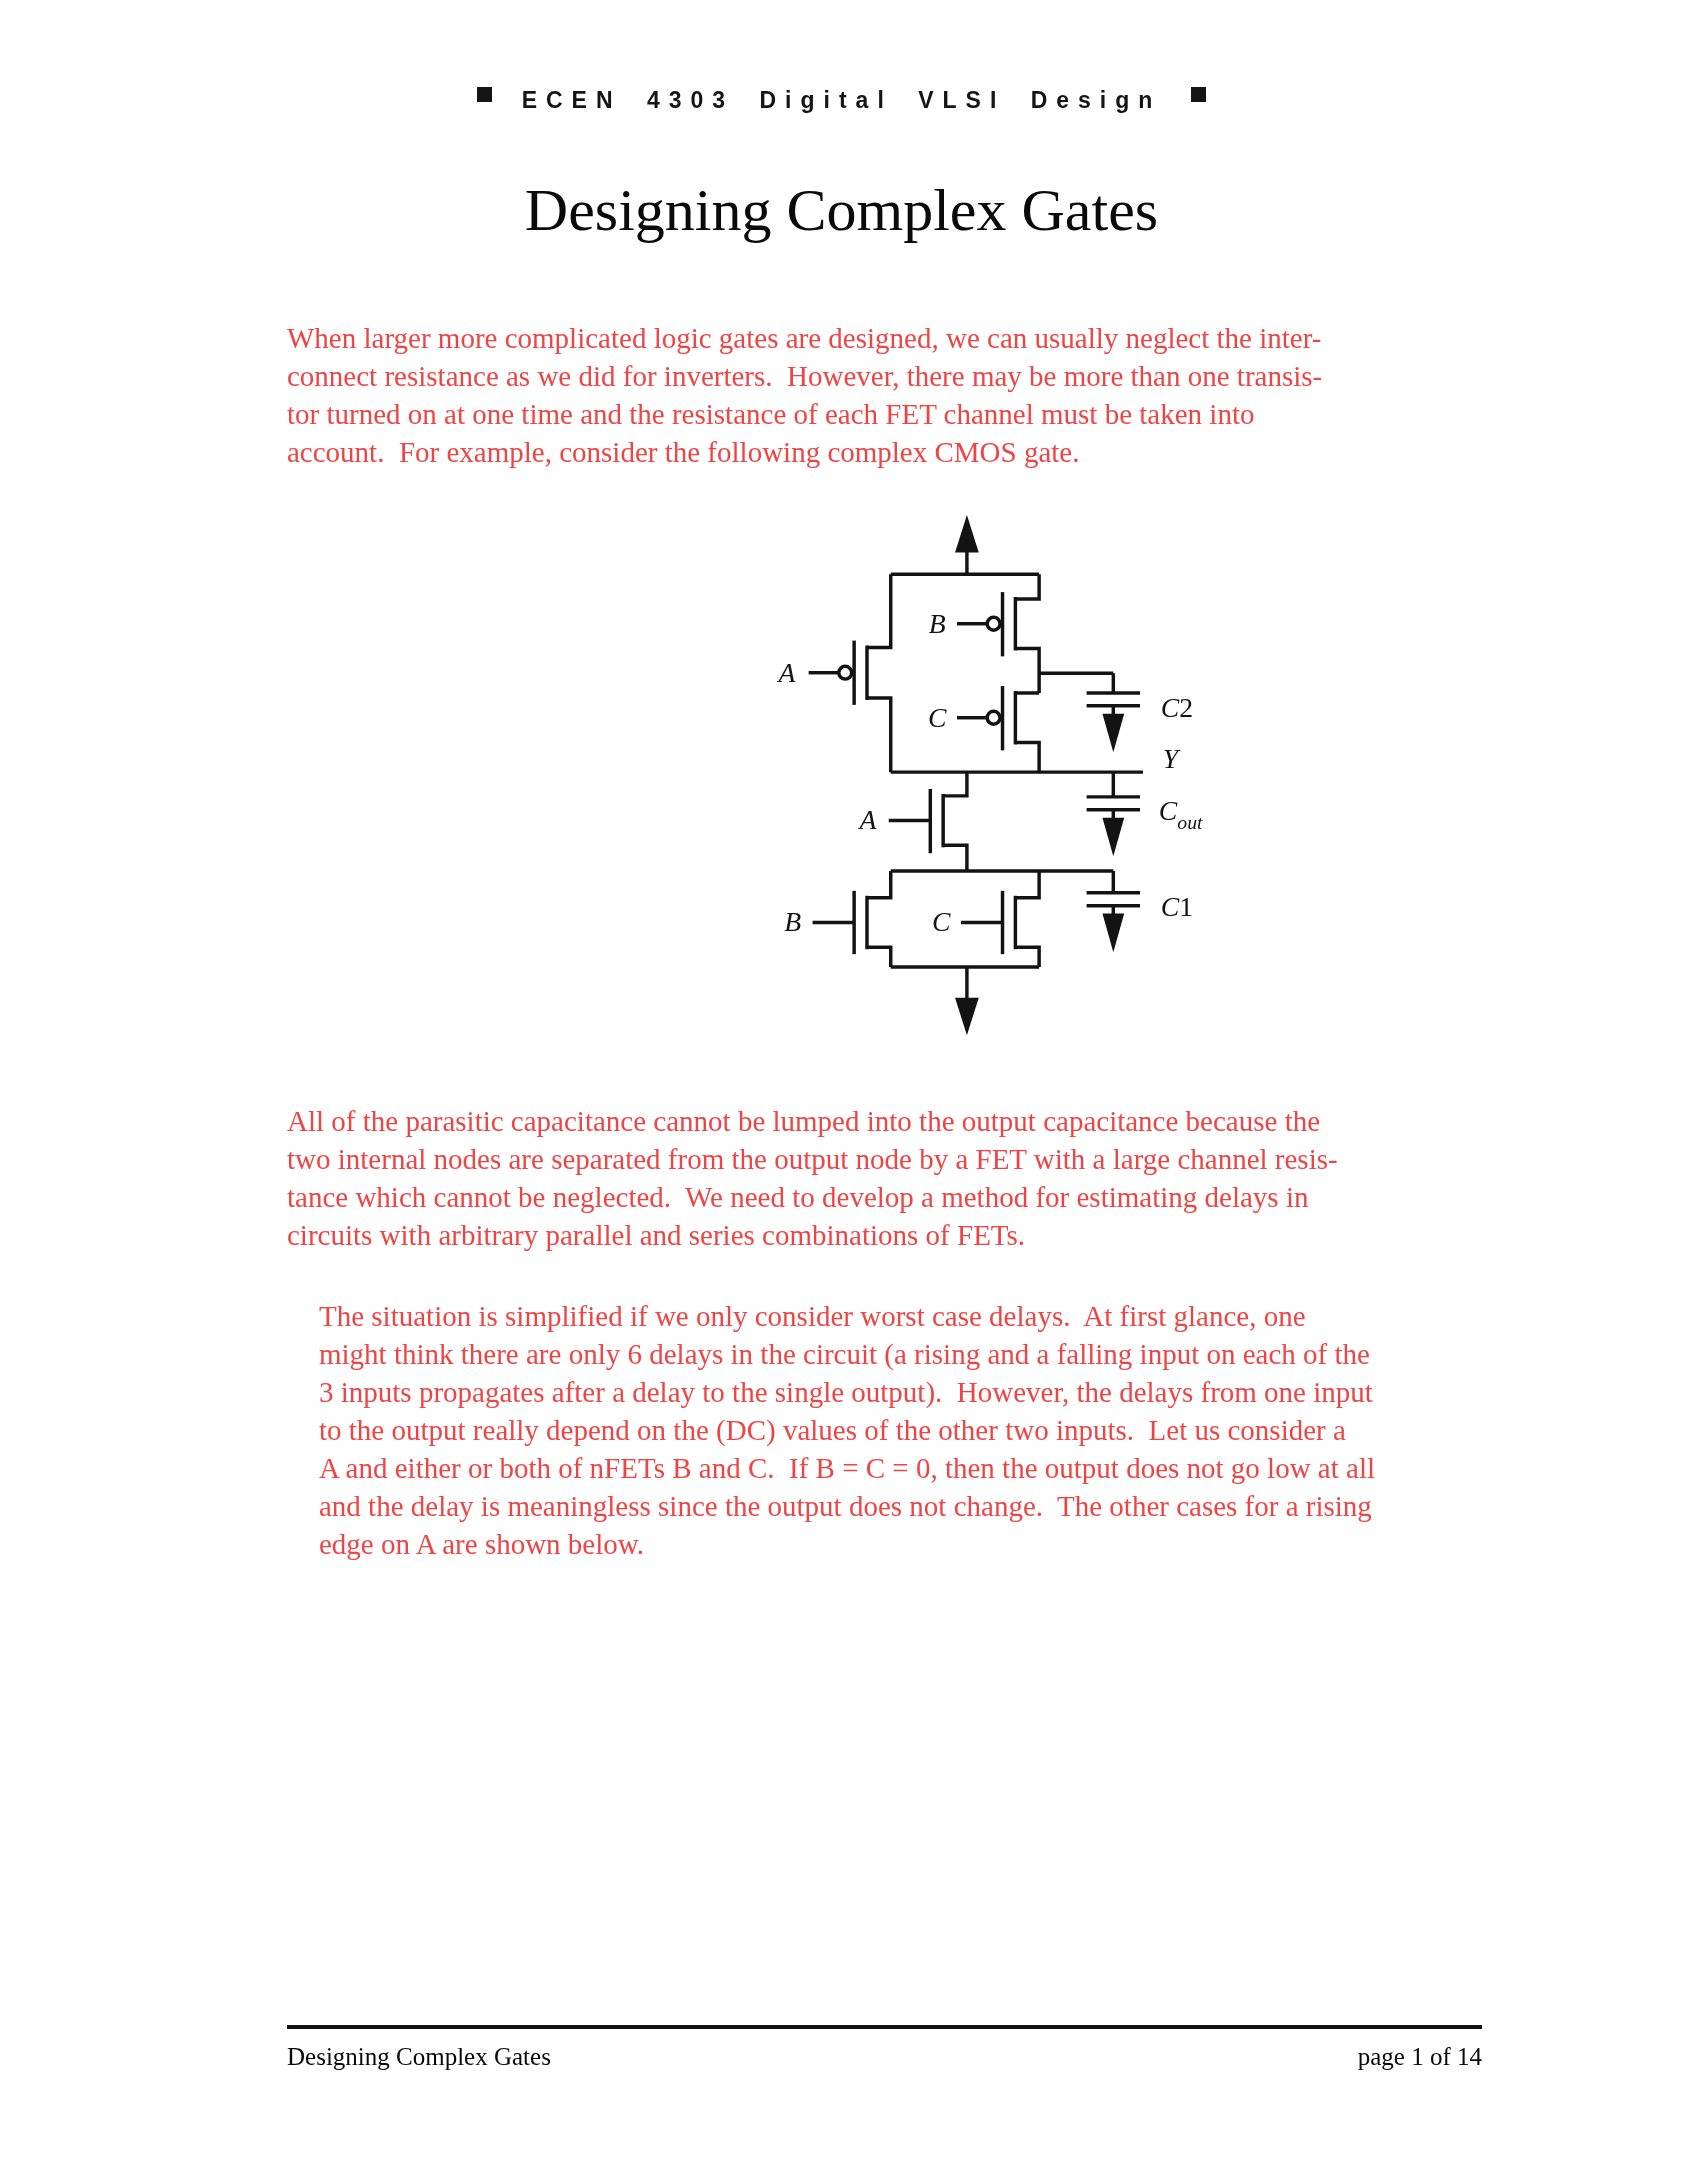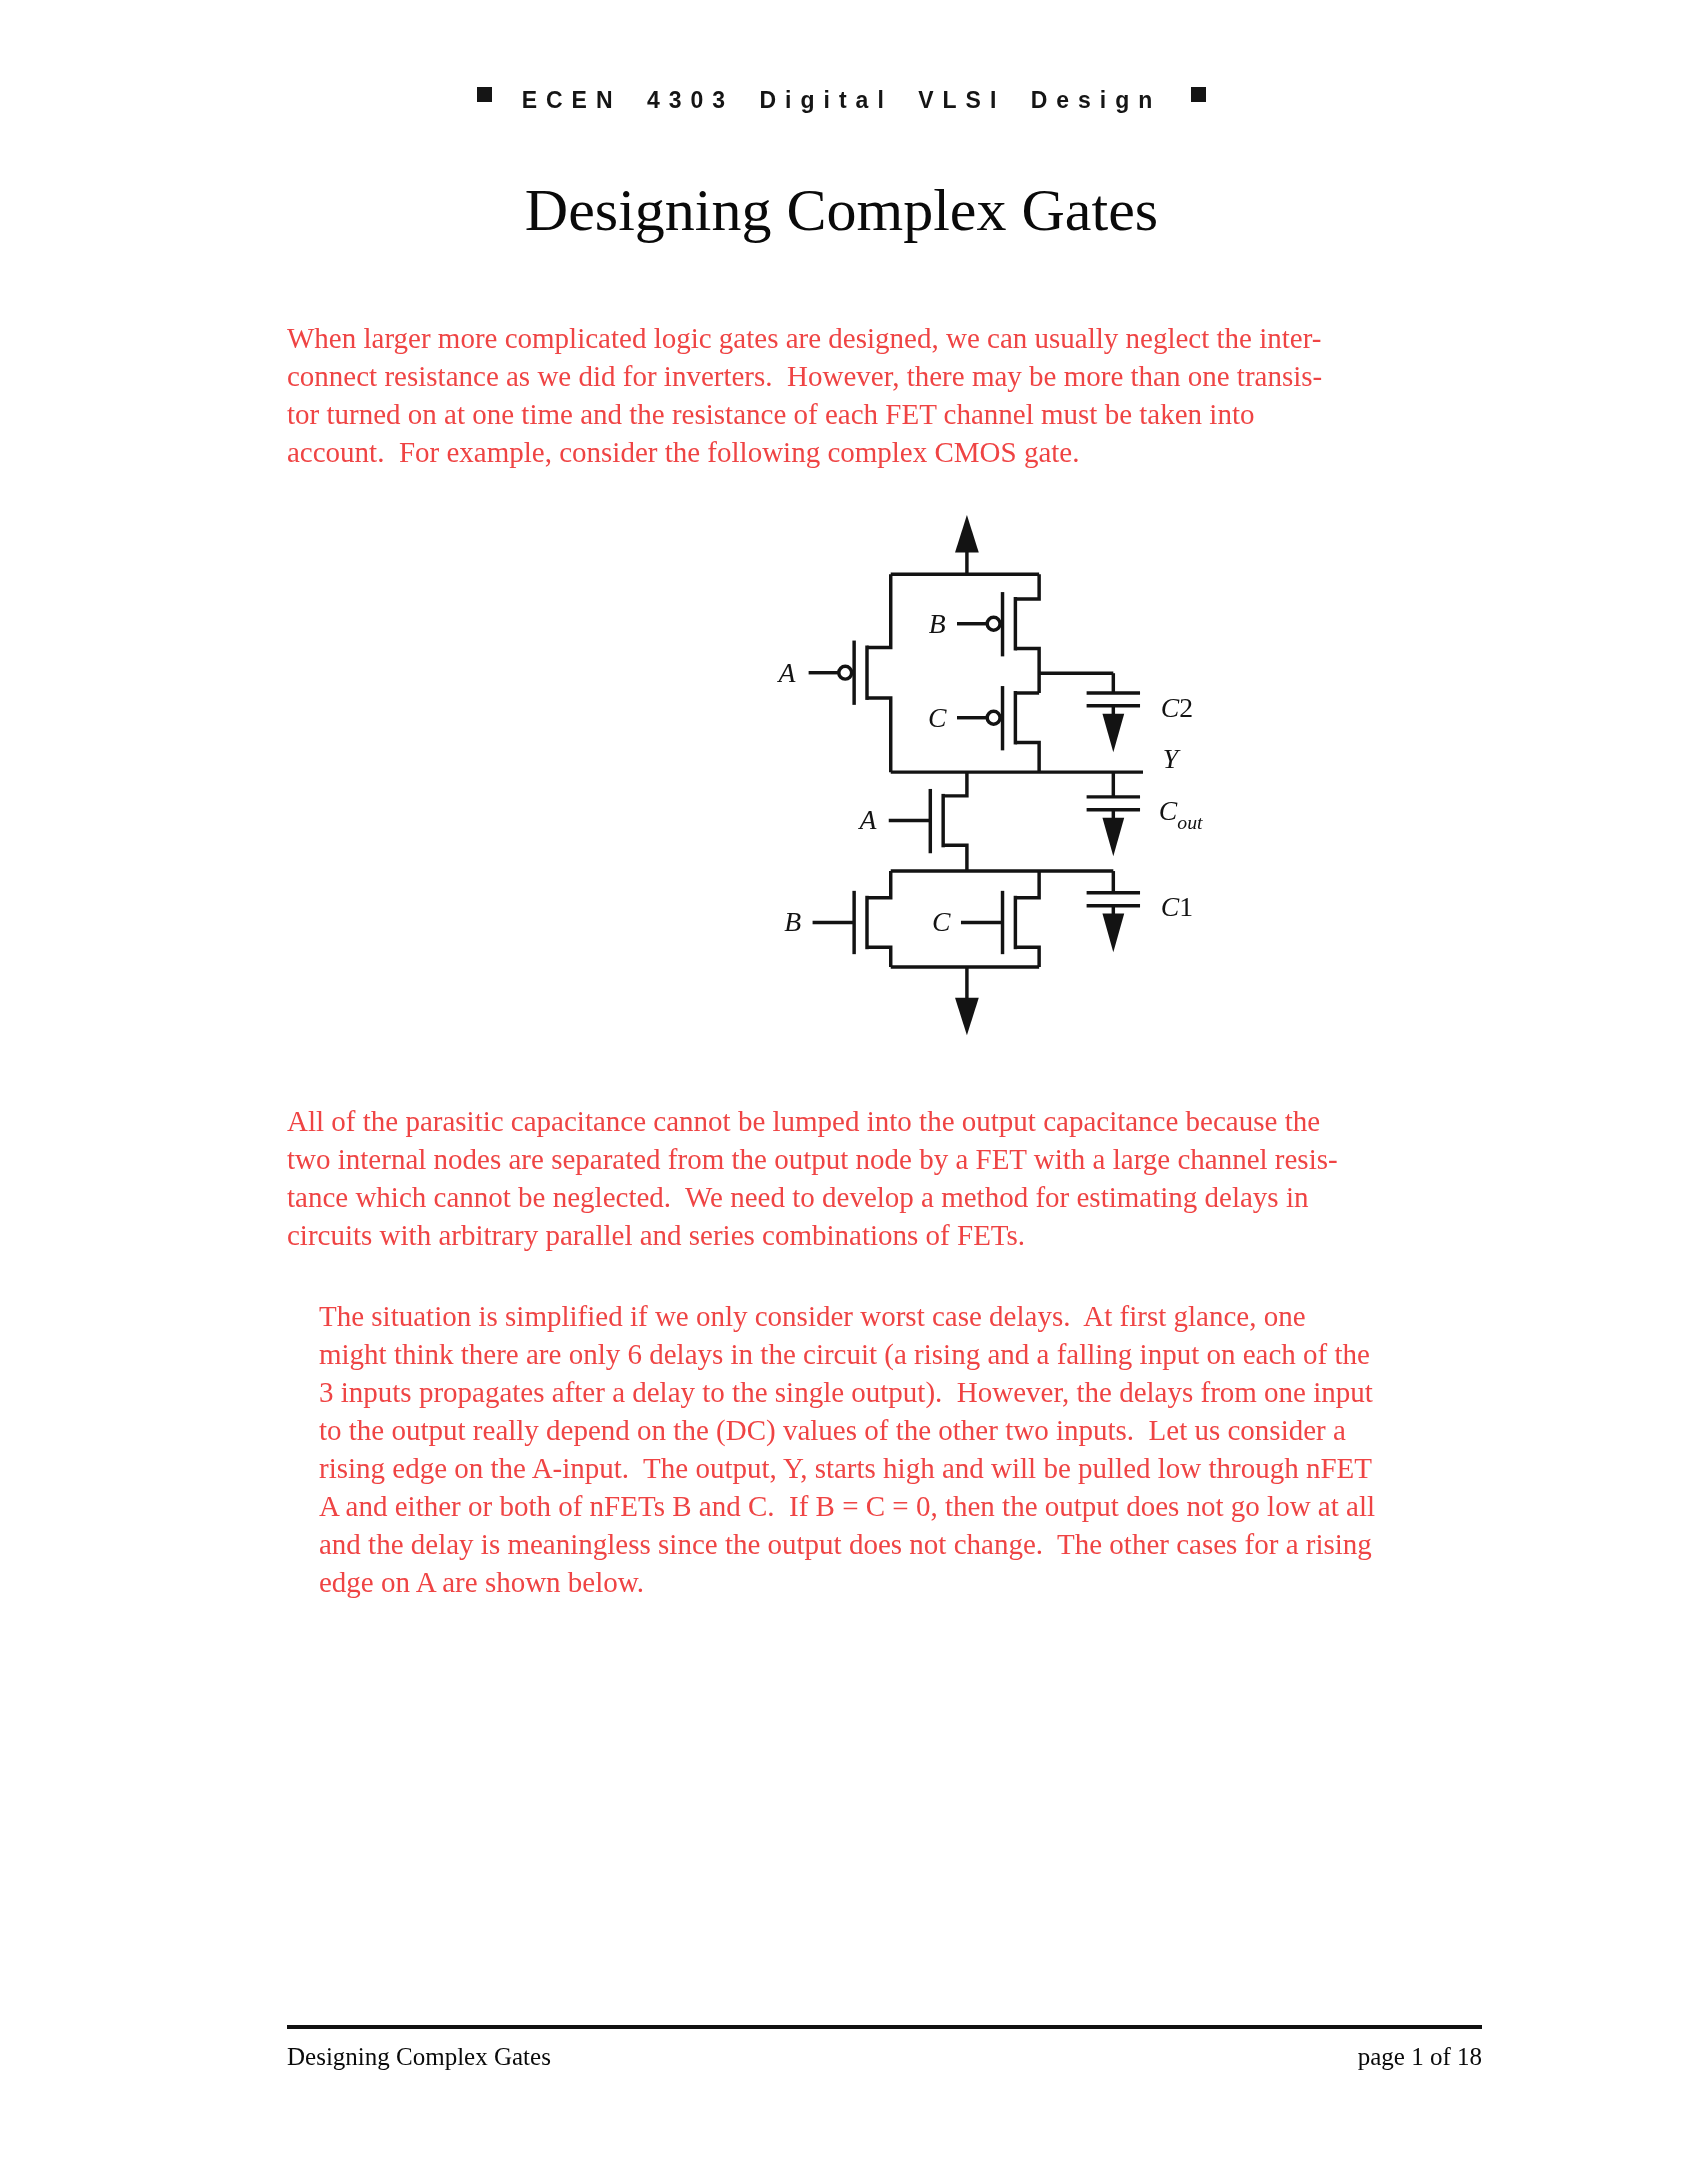--- a/index.html
+++ b/index.html
@@ -157,21 +157,20 @@
       <div class="line">two internal nodes are separated from the output node by a FET with a large channel resis-</div>
       <div class="line">tance which cannot be neglected.  We need to develop a method for estimating delays in</div>
       <div class="line">circuits with arbitrary parallel and series combinations of FETs.</div>
     </div>
 
     <div class="para p3">
       <div class="line">The situation is simplified if we only consider worst case delays.  At first glance, one</div>
       <div class="line">might think there are only 6 delays in the circuit (a rising and a falling input on each of the</div>
       <div class="line">3 inputs propagates after a delay to the single output).  However, the delays from one input</div>
       <div class="line">to the output really depend on the (DC) values of the other two inputs.  Let us consider a</div>
-      <div class="line">rising edge on the A-input.  The output, Y, starts high and will be pulled low through nFET</div>
       <div class="line">A and either or both of nFETs B and C.  If B = C = 0, then the output does not go low at all</div>
       <div class="line">and the delay is meaningless since the output does not change.  The other cases for a rising</div>
       <div class="line">edge on A are shown below.</div>
     </div>
   </div>
 
   <div class="figure">
     <svg viewBox="0 0 520 560" width="515" height="554" xmlns="http://www.w3.org/2000/svg">
 
       <g>
@@ -278,17 +277,17 @@
         <polygon class="fill" points="222,534 210,496 234,496"></polygon>
       </g>
 
     </svg>
   </div>
 
   <div class="footer-rule"></div>
   <div class="footer">
     <span class="f-center">September 6, 2009</span>
     <span class="f-left">Designing Complex Gates</span>
-    <span class="f-right">page 1 of 18</span>
+    <span class="f-right">page 1 of 14</span>
   </div>
 
 </div>
 
 
 </body></html>

